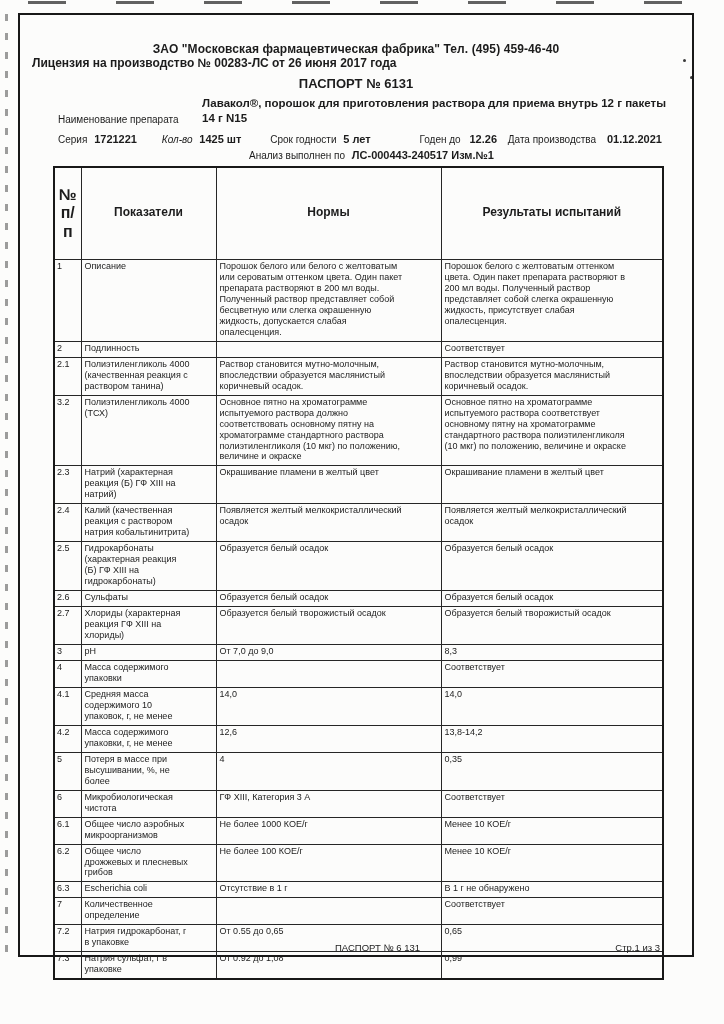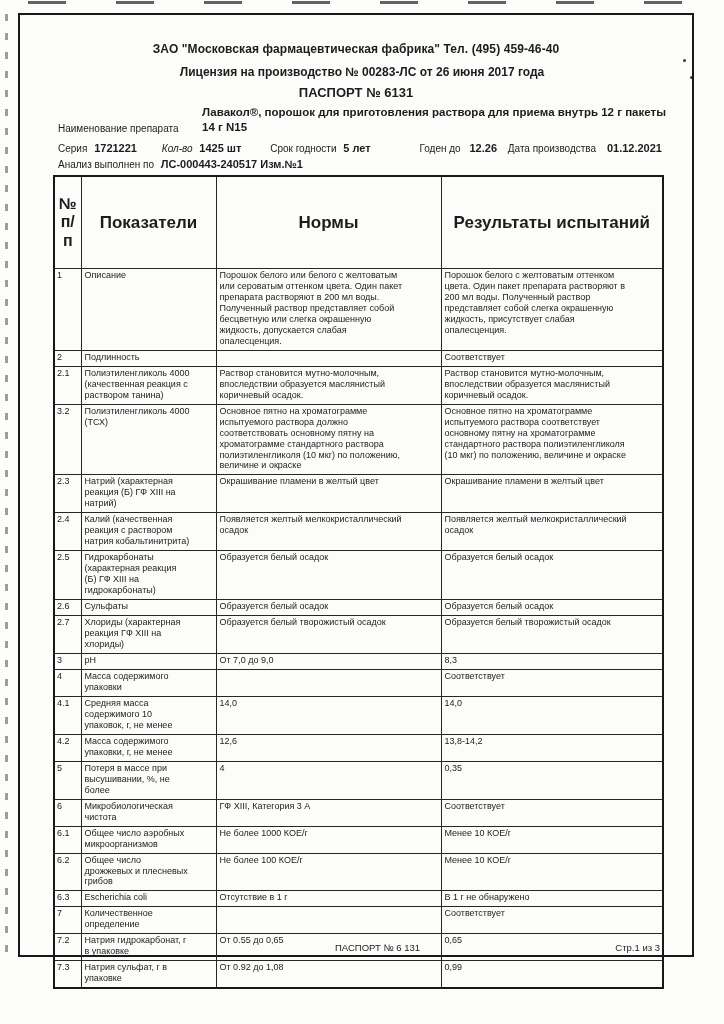--- a/index.html
+++ b/index.html
@@ -15,42 +15,42 @@
     background:repeating-linear-gradient(#3c3c3c 0 7px, transparent 7px 19px); opacity:.5; }
   .speck { position:absolute; width:3px; height:3px; background:#3a3a3a; border-radius:50%; }
   .speck.s1 { left:683px; top:59px; }
   .speck.s2 { left:690px; top:76px; }
 
   
   .frame { position:absolute; left:18px; top:13px; width:676px; height:944px;
     border:2px solid #181818; box-sizing:border-box; }
 
   .company { text-align:center; font-weight:700; font-size:12px; margin-top:27px; letter-spacing:.1px; }
-  .license { text-align:center; font-weight:700; font-size:12px; margin-top:9px;padding-left:12px; }
+  .license { font-weight:700; font-size:12px; margin-top:0;padding-left:12px; }
   .passport-no { text-align:center; font-weight:700; font-size:13px; margin-top:6px; }
 
   .drug1 { margin:6px 14px 0 182px; font-weight:700; font-size:11.5px; line-height:1.2; }
   .drug2-row { position:relative; height:15px; margin-top:1px; }
   .name-label { position:absolute; left:38px; top:2px; font-size:10px; }
   .drug2 { position:absolute; left:182px; top:0; font-weight:700; font-size:11.5px; }
 
   .series-row { margin:6px 0 0 38px; font-size:10px; white-space:nowrap; }
   .series-row b { font-size:11px; }
   .lbl { font-weight:400; }
   .ml4{margin-left:4px;} .ml6{margin-left:6px;} .ml8{margin-left:8px;text-align:right;}
   .ml22{margin-left:22px;font-style:italic;} .ml26{margin-left:26px;} .ml46{margin-left:46px;}
 
-  .analysis-row { margin:4px 7px 0 38px; font-size:10px; }
+  .analysis-row { margin:4px 7px 0 38px; font-size:10px;text-align:center; }
   .analysis-row b { font-size:11px; }
 
   table { margin:5px 0 0 33px; border-collapse:collapse; table-layout:fixed; width:609px;
     border:2px solid #181818; }
   col.w-num{width:27px;} col.w-ind{width:135px;} col.w-norm{width:225px;} col.w-res{width:222px;}
   th,td { border:1px solid #262626; }
-  th { font-size:17px; font-weight:700; padding:3px 8px; line-height:1.15; text-align:center; vertical-align:middle; }
+  th { font-size:12px; font-weight:700; padding:3px 8px; line-height:1.15; text-align:center; vertical-align:middle; }
   th.h-num { font-size:16px; padding:18px 1px;margin-left:12px; }
   td { font-size:9px; line-height:1.22; vertical-align:top; padding:1px 2px 3px 3px;
     overflow:hidden; word-wrap:break-word; }
   td.c-num { padding-left:2px; }
   td.c-indicator { padding-right:26px; }
   td.c-norm { padding-right:32px; }
   td.c-result { padding-right:28px; }
 
   .footer-passport { position:absolute; left:53px; top:927px; width:609px; text-align:center; font-size:9.5px; }
   .footer-page { position:absolute; right:32px; top:927px; font-size:9.5px; }

